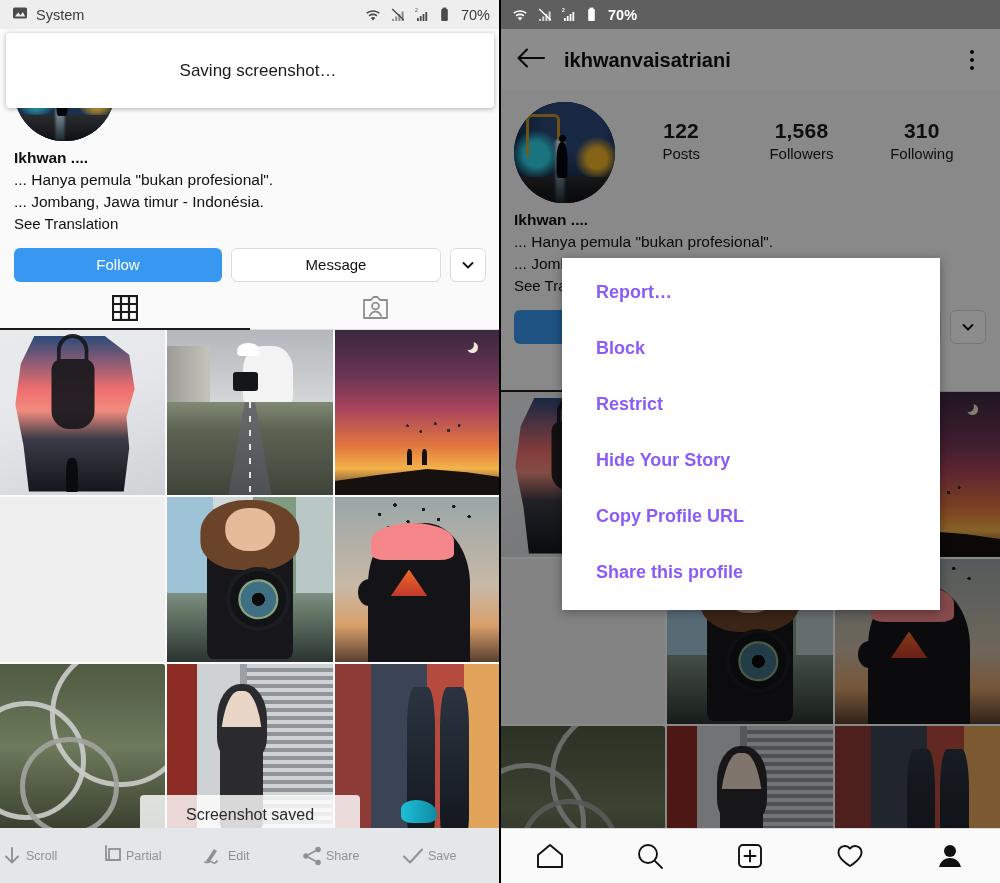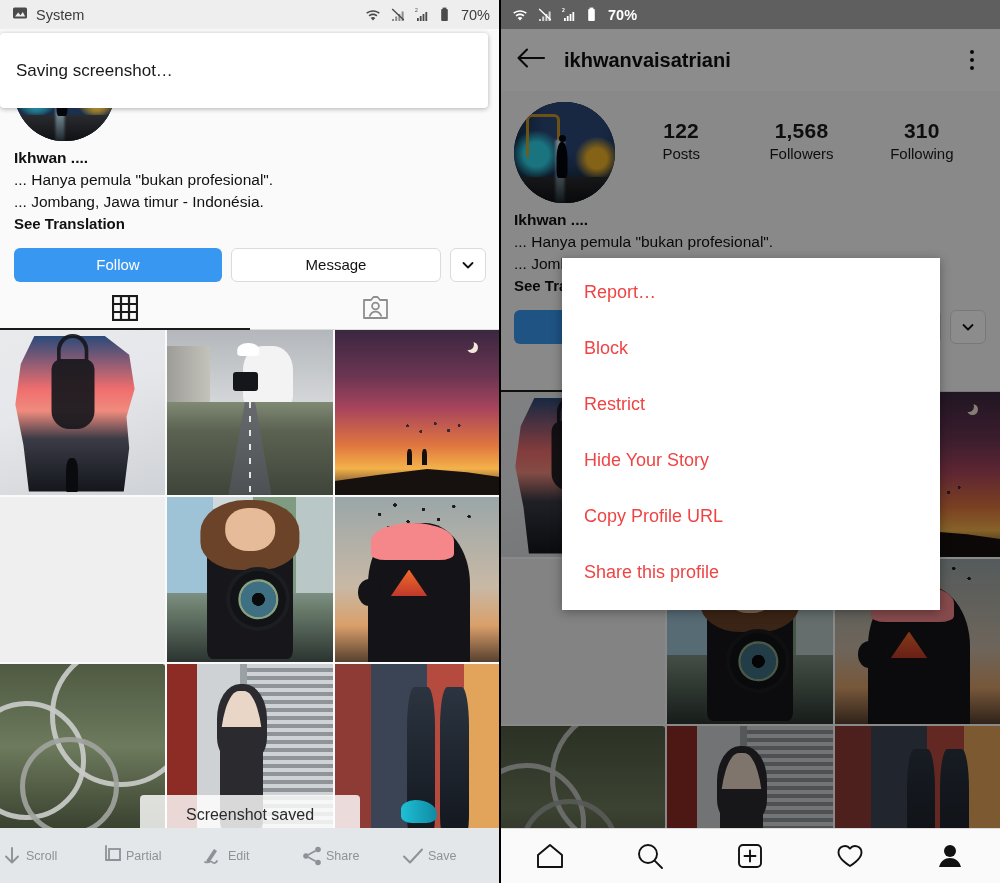--- a/index.html
+++ b/index.html
@@ -20,25 +20,25 @@
   .sb-left { background:#eeeeee; color:#3c3c3c; }
   .sb-right { background:#5f5f5f; color:#ffffff; font-weight:bold; }
   .sb-title { flex:1; display:flex; align-items:center; gap:8px; font-size:14.5px; }
   .sb-icons { display:flex; align-items:center; gap:10px; }
   .sb-icons svg { display:block; }
   .sb-pct { font-size:14.5px; margin-left:2px; }
   .sb-left .sb-pct { font-weight:normal; }
 
   
   .toast {
-    position:absolute; left:0; top:33px; width:488px; height:75px;
+    position:absolute; left:6px; top:33px; width:488px; height:75px;
     background:#ffffff; border-radius:4px;
     box-shadow:0 1px 5px rgba(0,0,0,0.30);
     display:flex; align-items:center; padding-left:16px;
-    font-size:17px; color:#1a1a1a; z-index:30;
+    font-size:17px; color:#1a1a1a; z-index:30;justify-content:center;
   }
 
   
   .profile-head { display:flex; align-items:flex-start; padding:8px 14px 0 14px; }
   .avatar {
     width:101px; height:101px; border-radius:50%;
     flex:0 0 101px; position:relative; overflow:hidden;
     background:#14213d; margin-top:3px;
   }
   .avatar .sky {
@@ -74,21 +74,21 @@
   }
 
   .stats { flex:1; display:flex; justify-content:space-around; padding:20px 4px 0 6px; }
   .stat { text-align:center; min-width:76px; }
   .stat .num { font-size:21px; font-weight:bold; color:#1a1a1a; letter-spacing:.2px; }
   .stat .lbl { font-size:15px; color:#1a1a1a; margin-top:2px; }
 
   .bio { padding:6px 14px 0 14px; }
   .bio .name { font-size:15.5px; font-weight:bold; color:#111; line-height:1.42; }
   .bio .line { font-size:15.5px; color:#111; line-height:1.42; }
-  .bio .trans { font-size:15px; font-weight:bold; color:#111; line-height:1.5; }
+  .bio .trans { font-size:15px; font-weight:normal; color:#111; line-height:1.5; }
 
   .actions { display:flex; gap:9px; padding:12px 14px 0 14px; align-items:center; }
   .btn {
     height:34px; border-radius:6px; display:flex; align-items:center;
     justify-content:center; font-size:15px; font-weight:normal; cursor:pointer;
   }
   .btn-follow { flex:1 1 0; background:#3897f0; color:#fff; }
   .btn-message { flex:1 1 0; background:#fff; color:#111; border:1px solid #dbdbdb; }
   .btn-chevron { width:36px; background:#fff; border:1px solid #dbdbdb; }
   .btn-chevron svg { display:block; }
@@ -306,21 +306,21 @@
   .appbar .kebab i { width:4px; height:4px; border-radius:50%; background:#111; display:block; }
 
   .menu {
     position:absolute; left:62px; top:258px; width:378px;
     background:#ffffff; z-index:40;
     box-shadow:0 2px 10px rgba(0,0,0,0.35);
     padding:6px 0 10px 0;
   }
   .menu-item {
     height:56px; display:flex; align-items:center;
-    padding-left:22px; font-size:18px; color:#ef4444; cursor:pointer;
+    padding-left:34px; font-size:18px; color:#8b5cf6; cursor:pointer;font-weight:bold;
   }
 
   .navbar {
     position:absolute; left:0; bottom:0; width:500px; height:55px;
     background:#fafafa; display:flex; align-items:center; z-index:26;
     border-top:1px solid #dcdcdc;
   }
   .nav-item { flex:1; display:flex; align-items:center; justify-content:center; cursor:pointer; }
   .nav-item svg { display:block; }
   .divider { position:absolute; left:499px; top:0; width:2px; height:883px; background:#000; z-index:60; }

